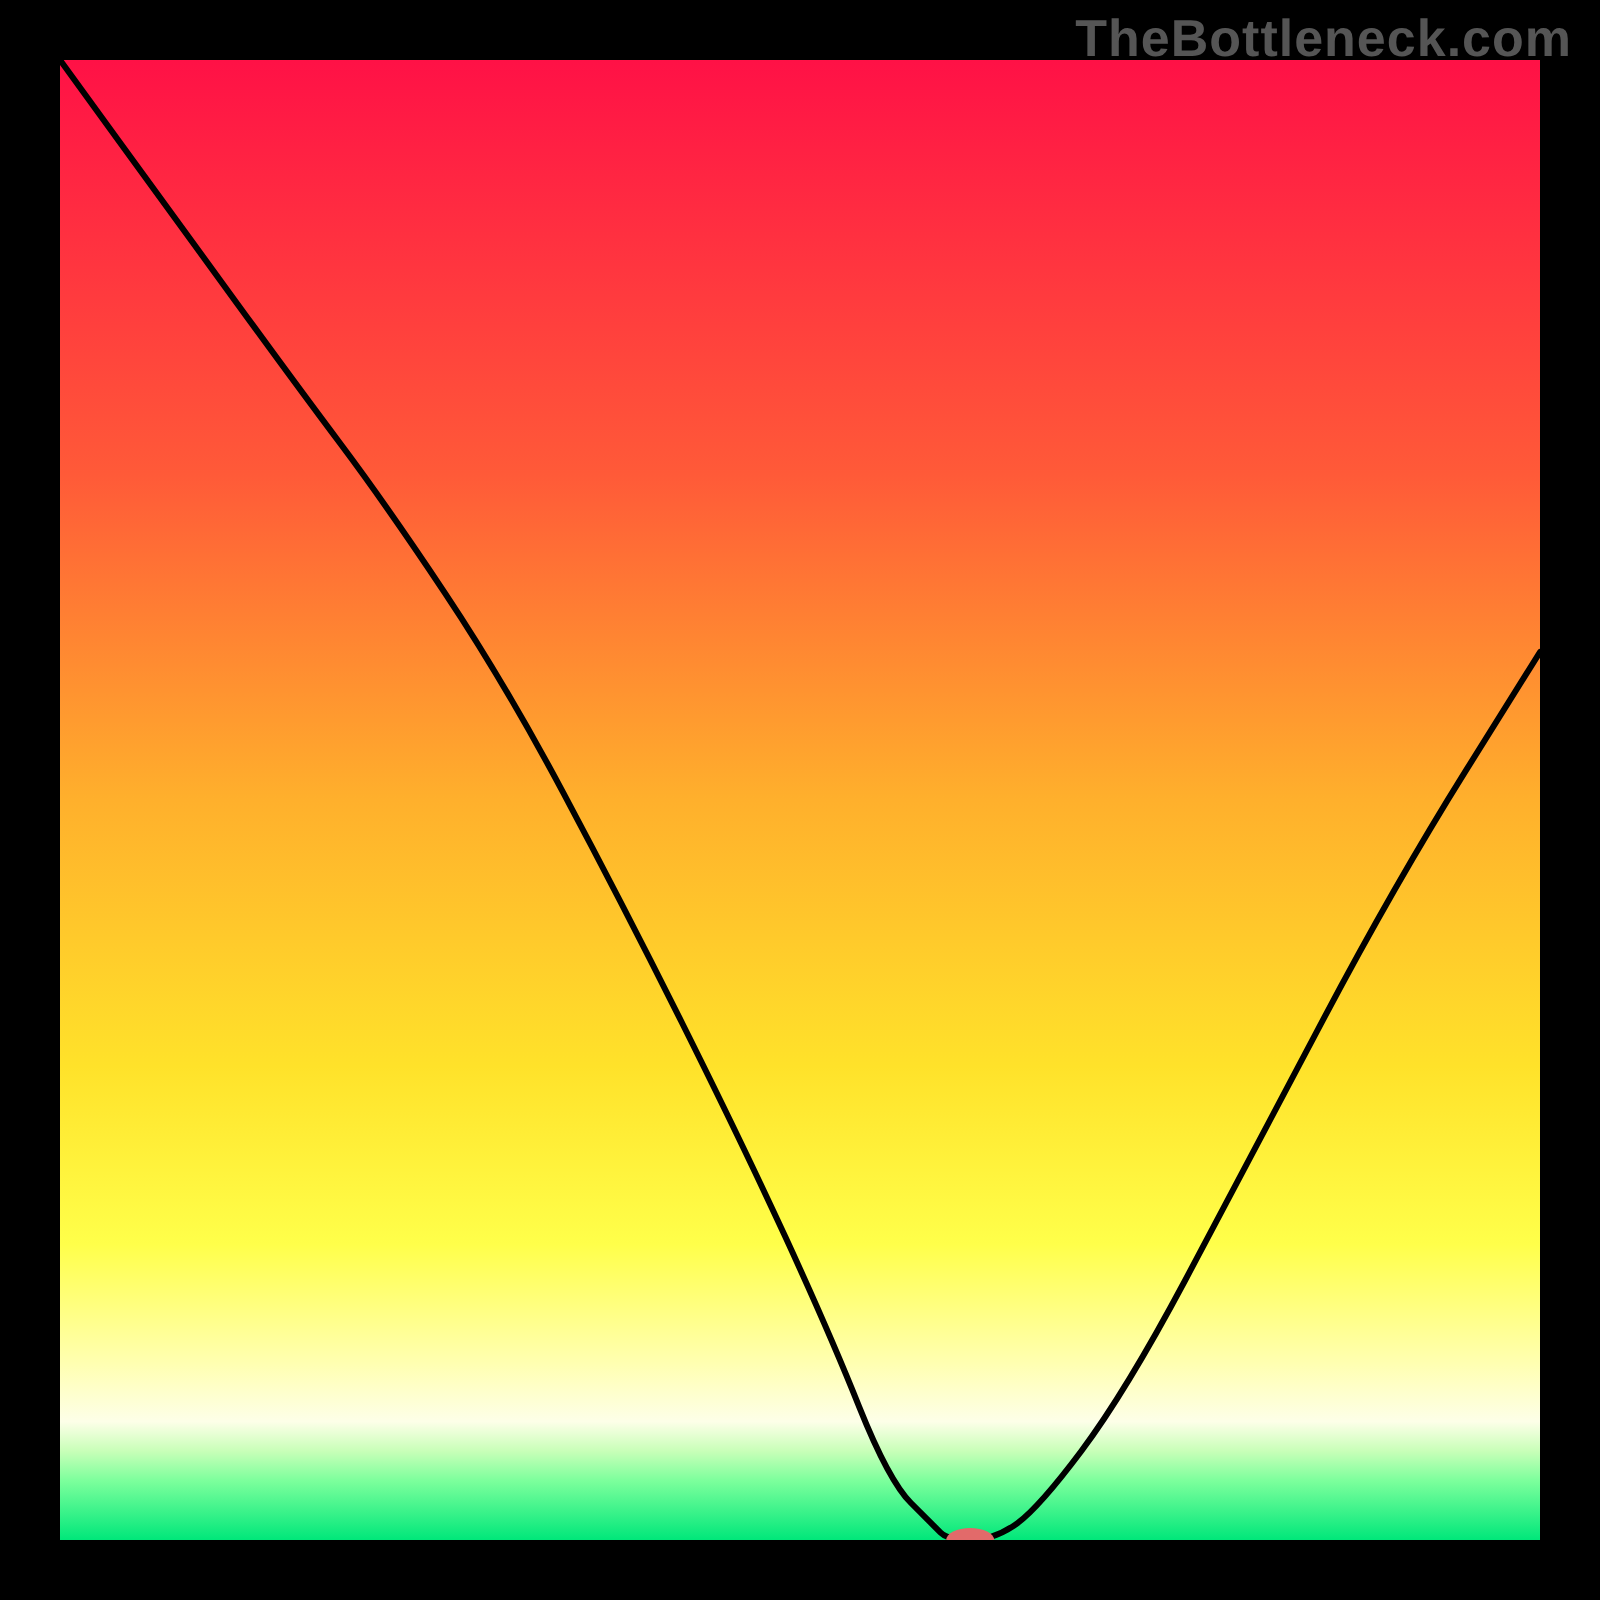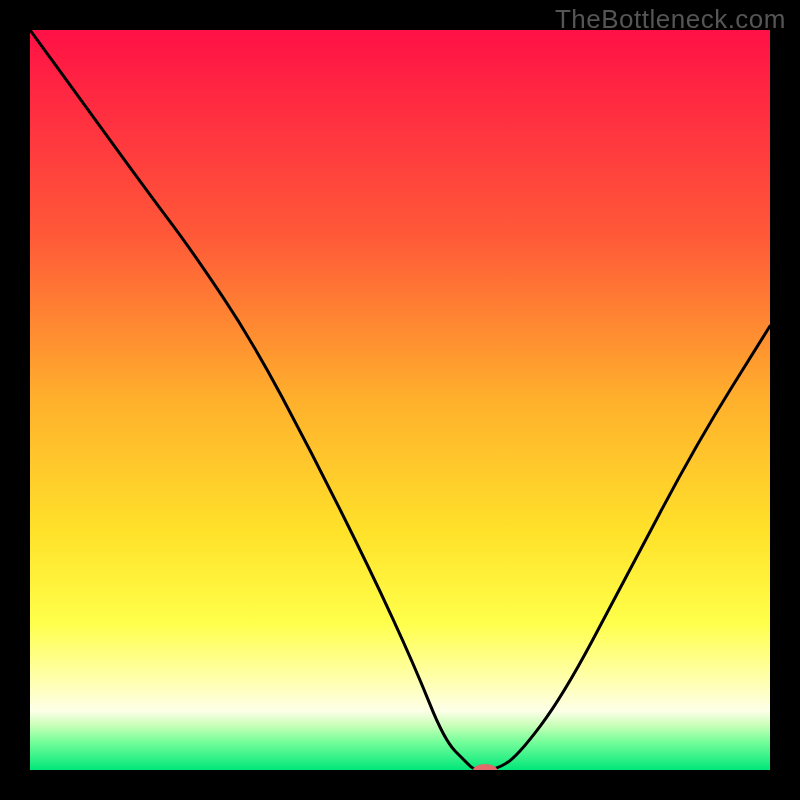--- a/index.html
+++ b/index.html
@@ -16,21 +16,21 @@
     width: 800px;
     height: 800px;
     background: #000;
   }
   .watermark {
     position: absolute;
     top: 4px;
     right: 14px;
     color: #555;
     font-size: 26px;
-    font-weight: 400;
+    font-weight: 700;
     letter-spacing: 0.5px;
     z-index: 5;
   }
   .plot-wrap {
     position: absolute;
     left: 30px;
     top: 30px;
     width: 740px;
     height: 740px;
   }

